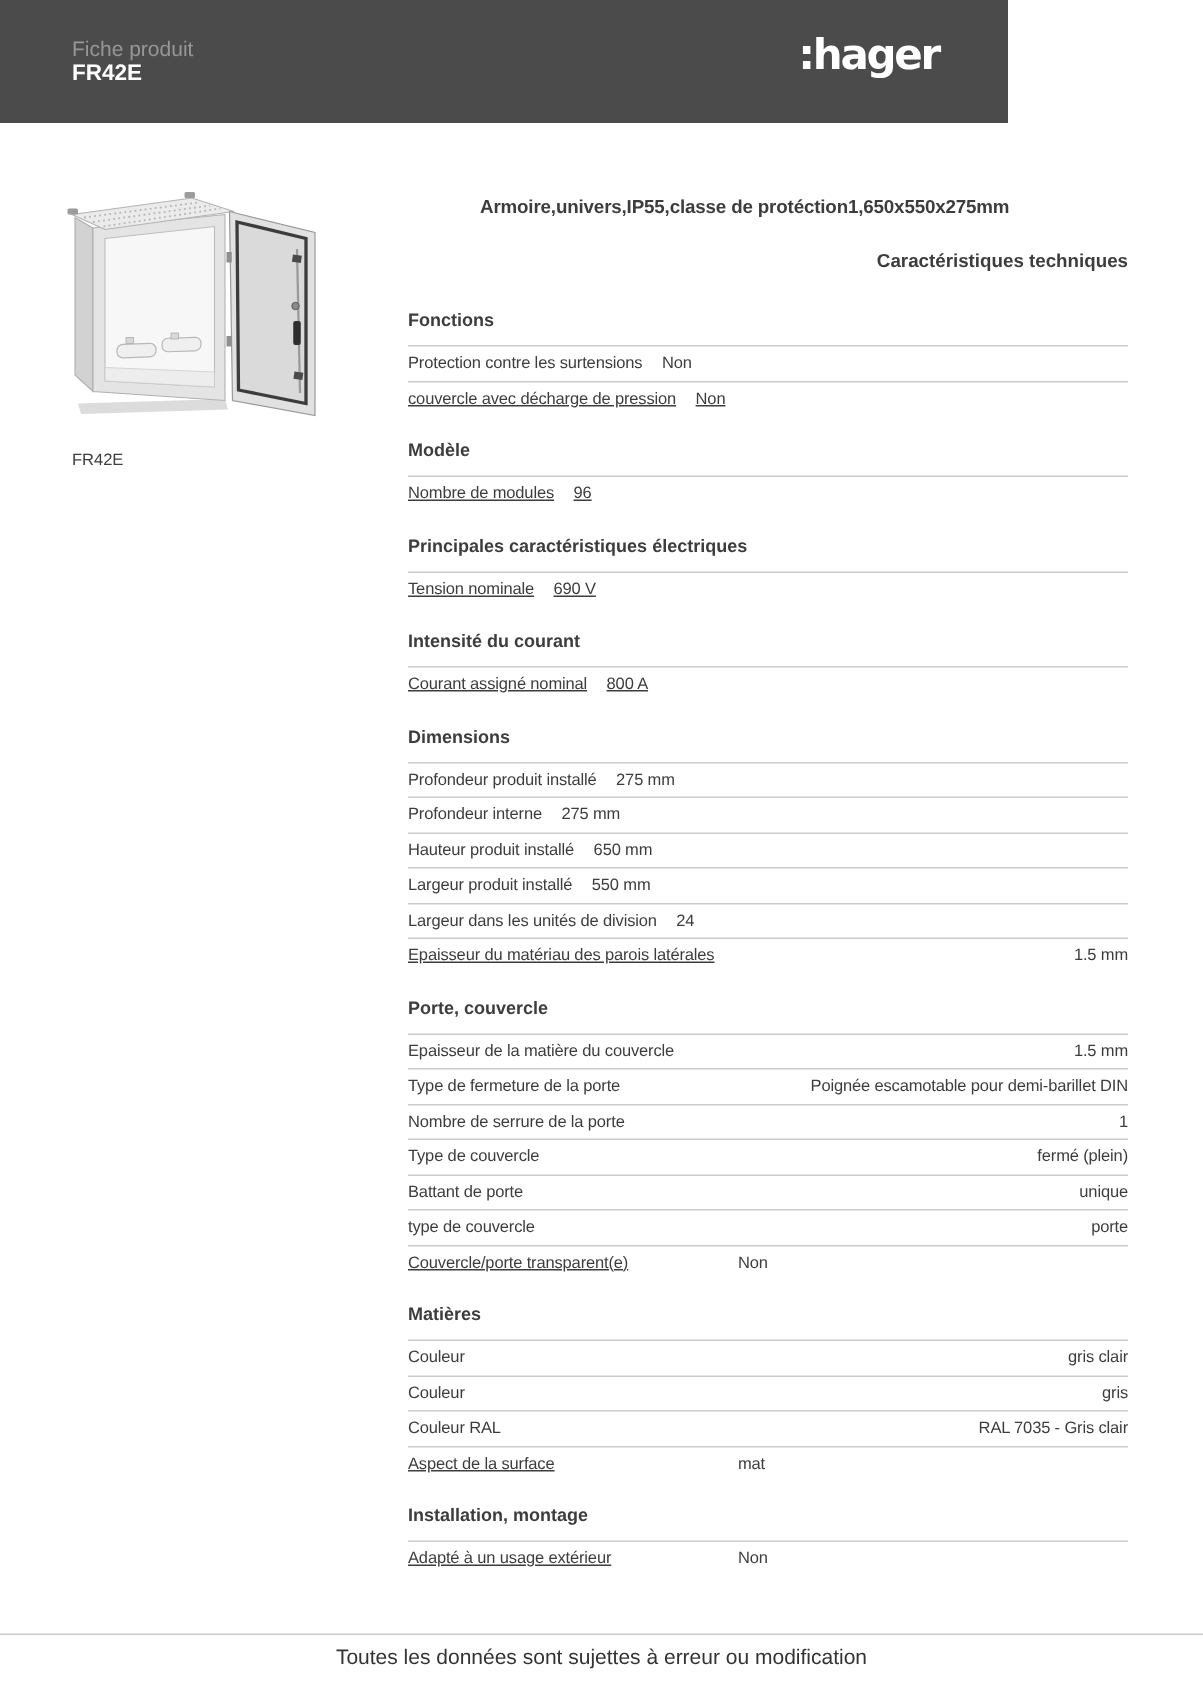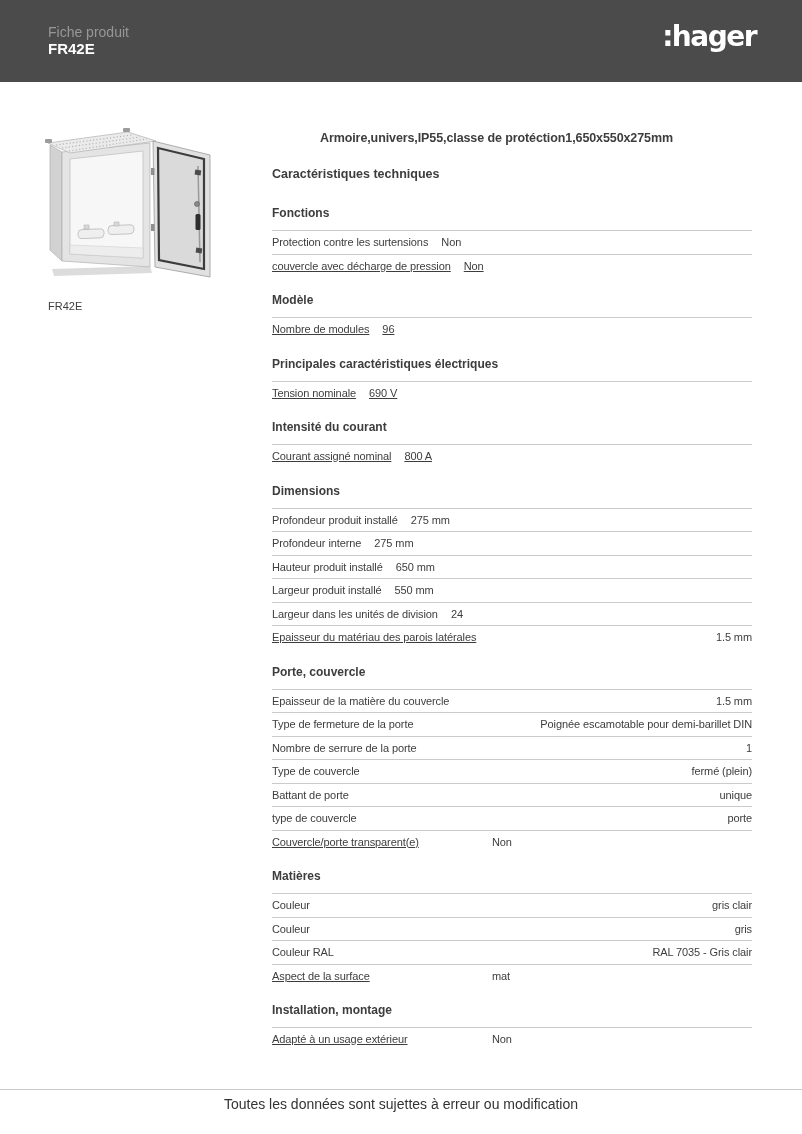--- a/index.html
+++ b/index.html
@@ -14,21 +14,21 @@
   .page{
     position:relative;
     width:802px;height:1134px;
     background:#ffffff;
     font-family:"Liberation Sans","DejaVu Sans",sans-serif;
     color:var(--text);
     overflow:hidden;
   }
   
   .topbar{
-    position:absolute;top:0;left:0;width:802px;height:82px;
+    position:absolute;top:0;left:0;width:672px;height:82px;
     background:var(--header-bg);
   }
   .doc-type{
     position:absolute;left:48px;top:24px;
     font-size:14px;line-height:16px;color:var(--header-muted);
   }
   .product-code{
     position:absolute;left:48px;top:40px;
     font-size:15px;line-height:18px;font-weight:bold;color:var(--white);
   }
@@ -48,21 +48,21 @@
   }
   
   .content{
     position:absolute;left:272px;top:130px;width:480px;
   }
   .title{
     font-size:12.5px;line-height:16px;font-weight:bold;letter-spacing:-0.1px;margin-left:48px;
   }
   .subtitle{
     margin-top:20px;
-    font-size:12.5px;line-height:16px;font-weight:bold;
+    font-size:12.5px;line-height:16px;font-weight:bold;text-align:right;
   }
   #sections{margin-top:23px;}
   .section{margin-bottom:14px;}
   .sec-heading{
     font-size:12px;line-height:16px;font-weight:bold;
     padding-bottom:9px;
     border-bottom:1px solid var(--divider);
   }
   .row{
     position:relative;

